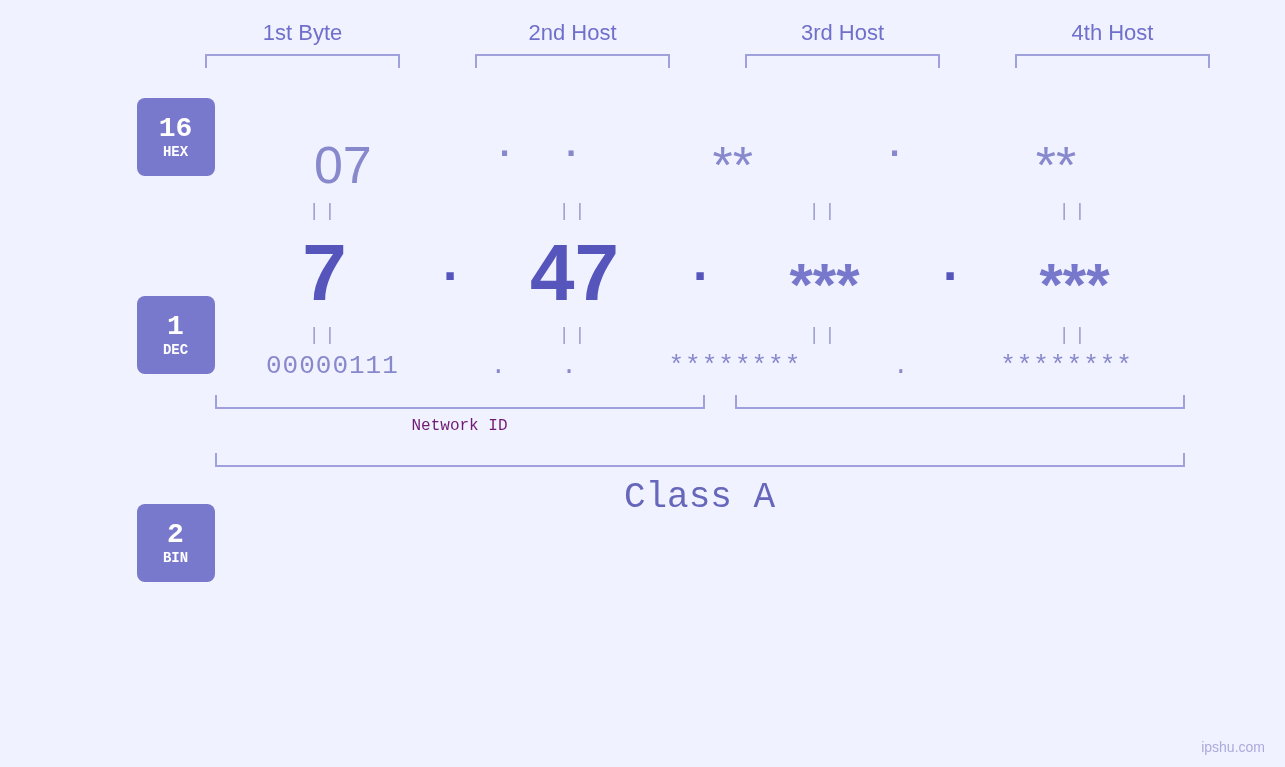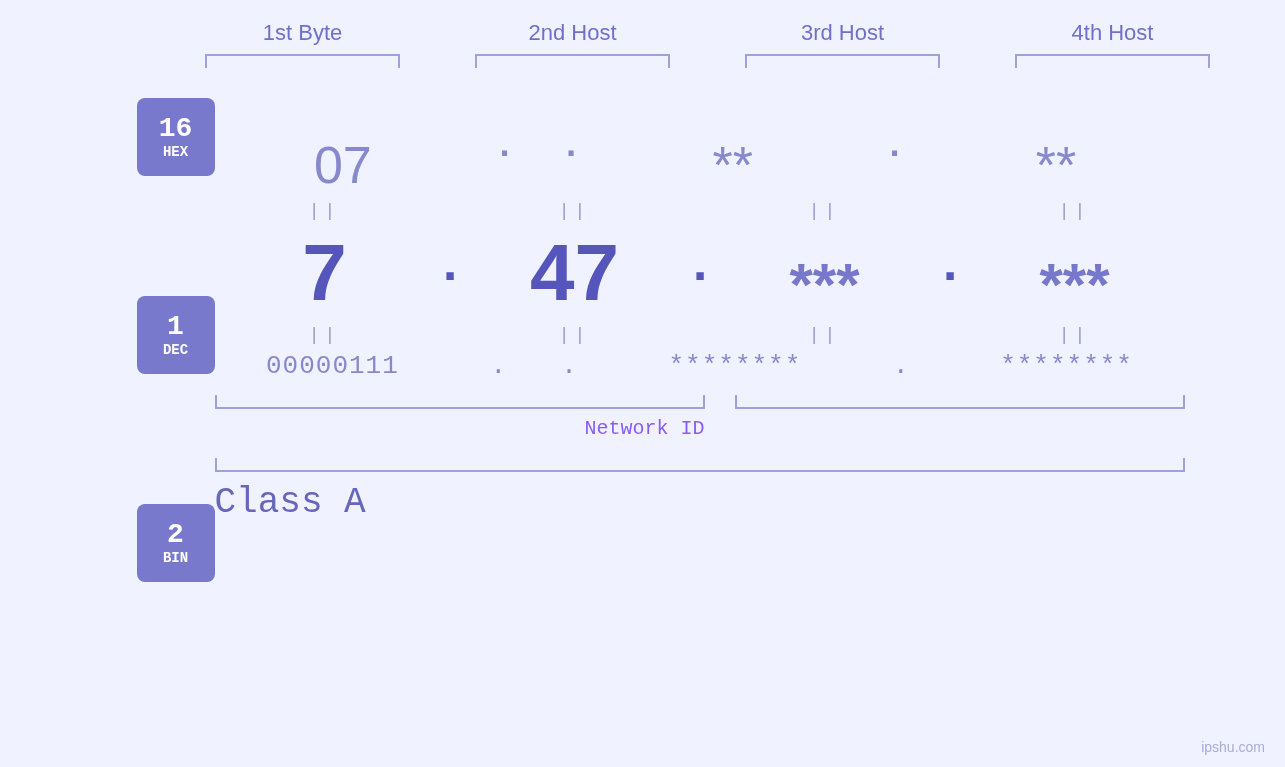--- a/index.html
+++ b/index.html
@@ -263,28 +263,28 @@
 
         <div style="display:flex; align-items:flex-start; width:100%;">
 
           <div style="width:490px; height:14px; border-bottom:2px solid #a0a0dd; border-left:2px solid #a0a0dd; border-right:2px solid #a0a0dd;"></div>
           <div style="width:30px;"></div>
 
           <div style="flex:1; height:14px; border-bottom:2px solid #a0a0dd; border-left:2px solid #a0a0dd; border-right:2px solid #a0a0dd;"></div>
         </div>
 
         <div style="display:flex; width:100%; margin-top:8px;">
-          <div style="width:490px; text-align:right; color:#8b5cf6; font-size:20px; font-family:'Courier New',Courier,monospace;">Network ID</div>
+          <div style="width:490px; text-align:center; color:#701a75; font-size:16px; font-family:'Courier New',Courier,monospace;">Network ID</div>
           <div style="width:30px;"></div>
         </div>
       </div>
 
       <div style="margin-top:18px; width:100%;">
         <div style="width:100%; height:14px; border-bottom:2px solid #a0a0dd; border-left:2px solid #a0a0dd; border-right:2px solid #a0a0dd;"></div>
-        <div style="text-align:left; color:#6666bb; font-size:36px; font-family:'Courier New',Courier,monospace; margin-top:10px;">Class A</div>
+        <div style="text-align:center; color:#6666bb; font-size:36px; font-family:'Courier New',Courier,monospace; margin-top:10px;">Class A</div>
       </div>
 
     </div>
   </div>
 
   <div class="watermark">ipshu.com</div>
 
 </div>
 
 </body></html>

